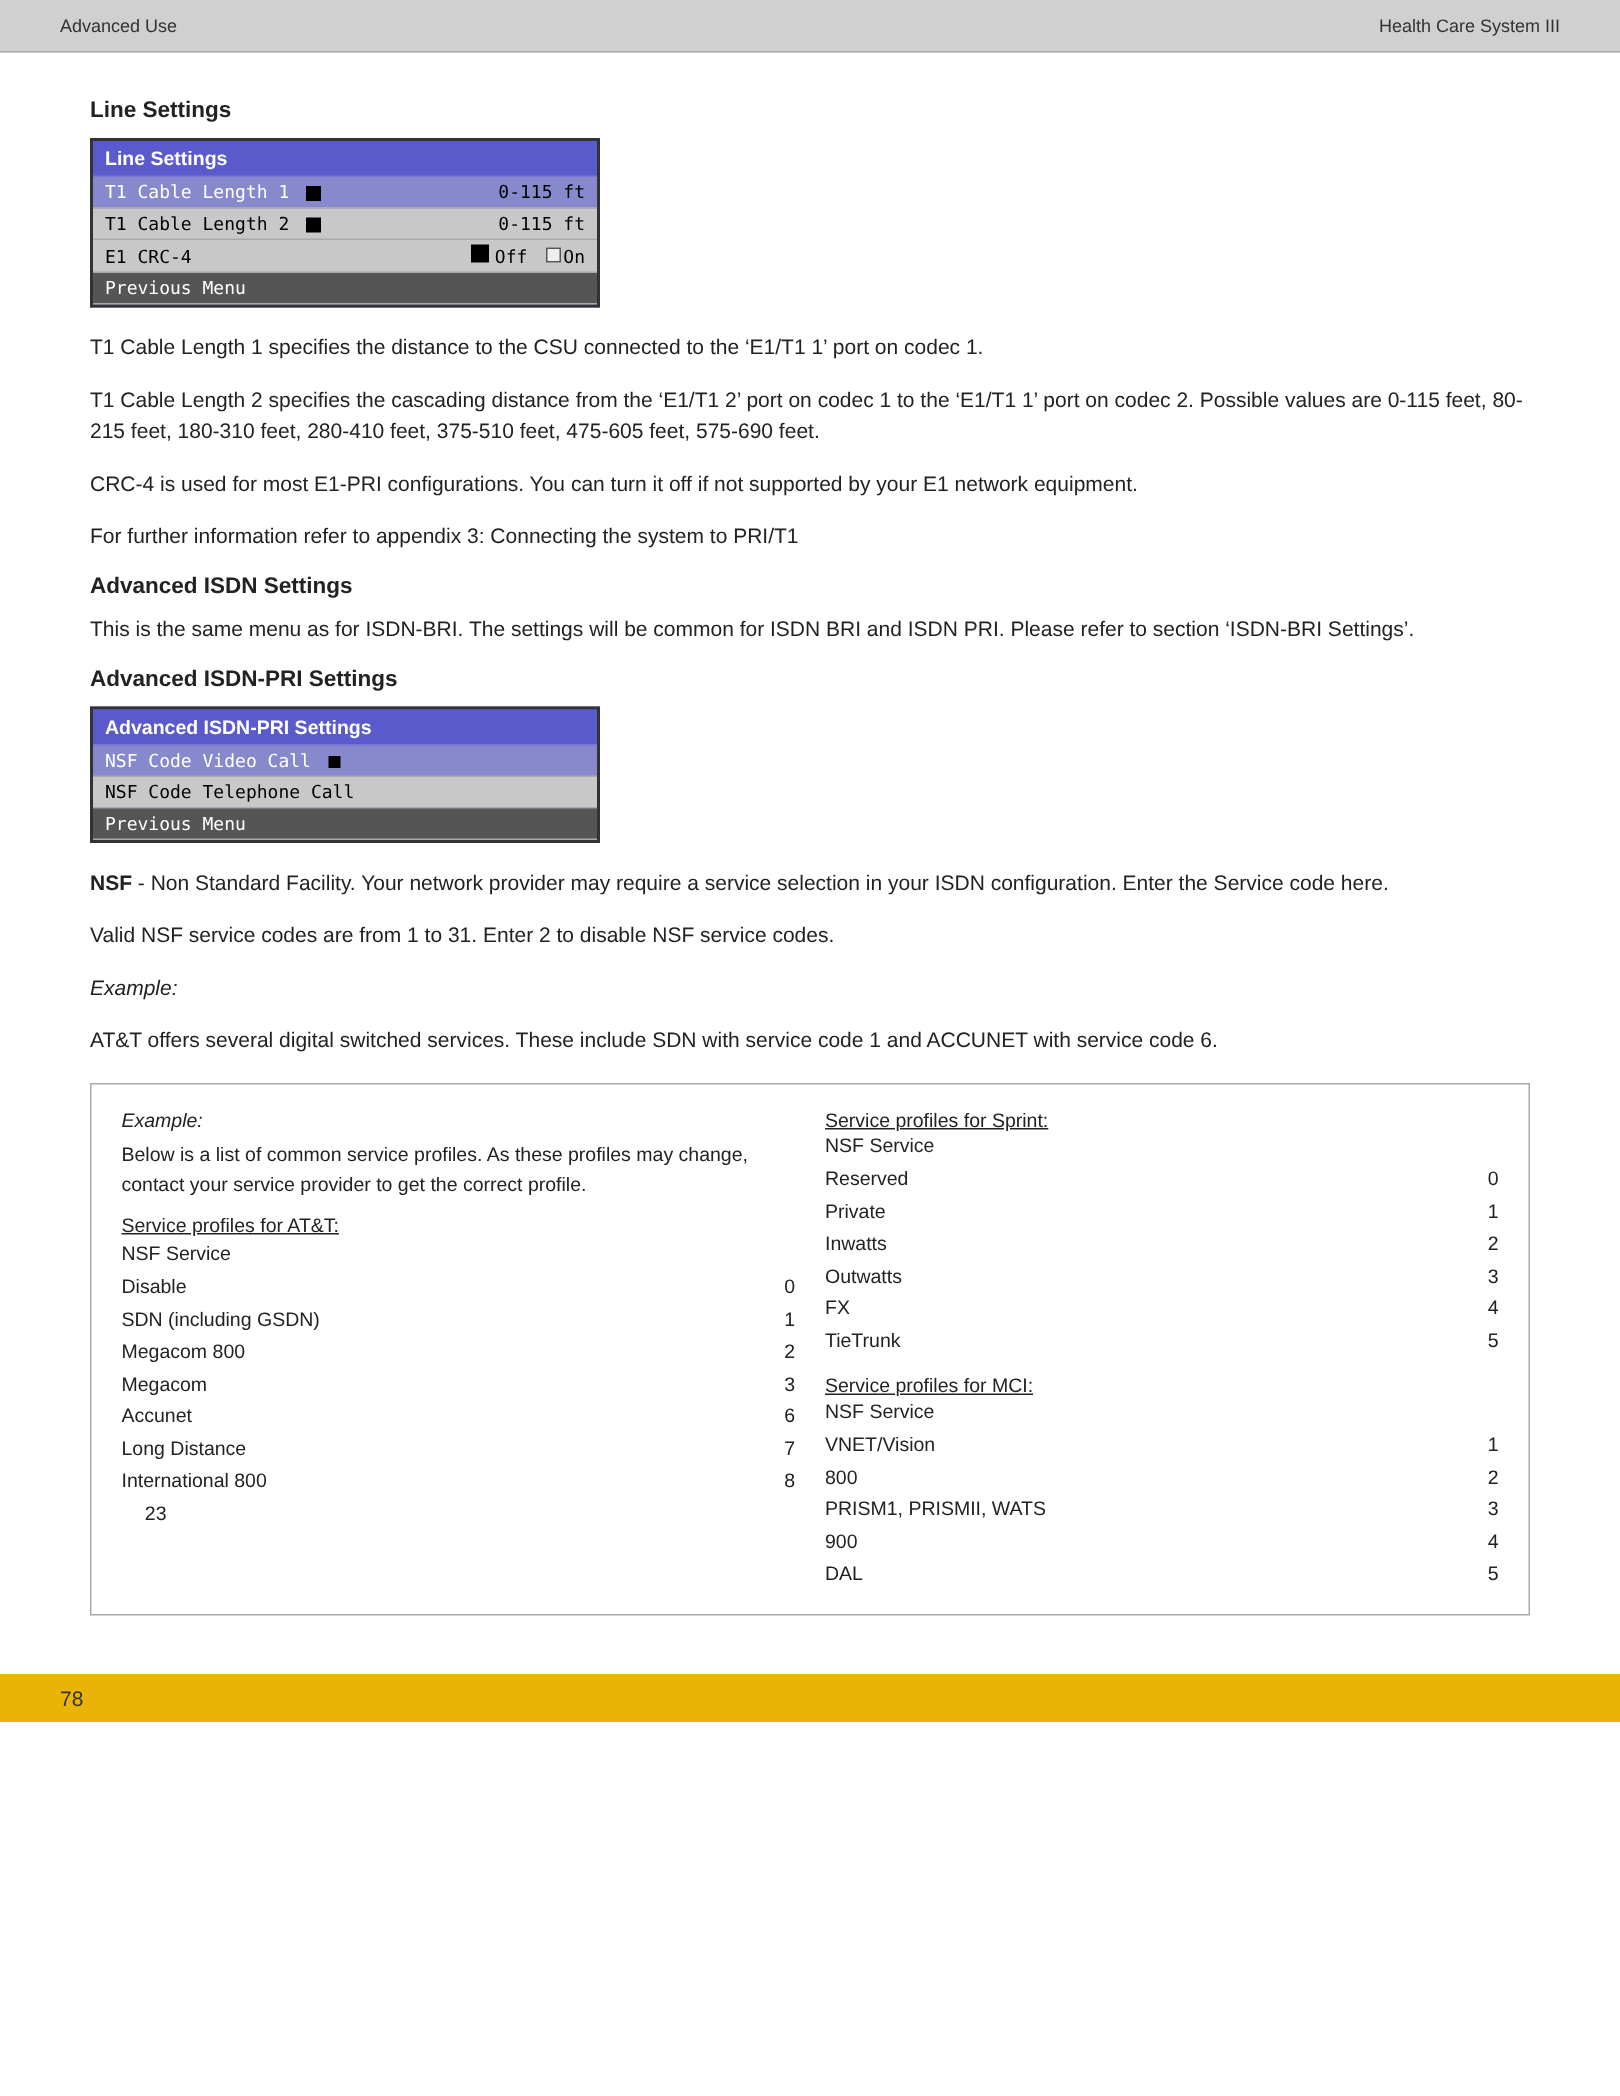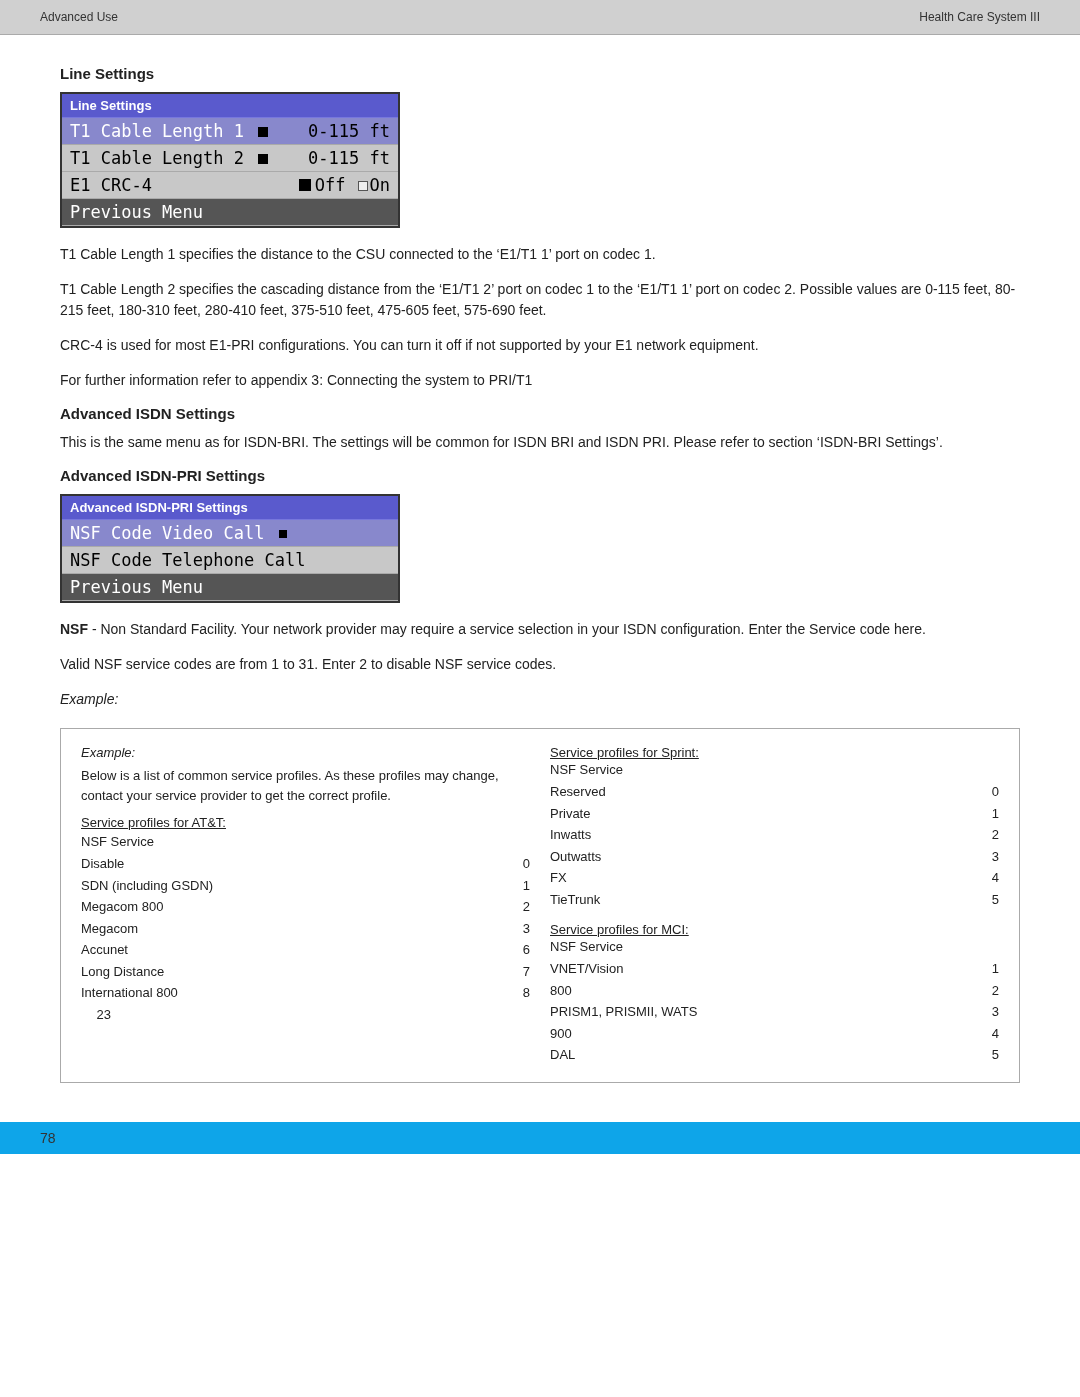--- a/index.html
+++ b/index.html
@@ -54,21 +54,21 @@
     }
 
     .menu-box .menu-row {
       background: #c8c8c8;
       color: #000;
       padding: 3px 8px;
       display: flex;
       align-items: center;
       border-bottom: 1px solid #aaa;
       font-family: monospace;
-      font-size: 17px;
+      font-size: 12px;
     }
 
     .menu-box .menu-row.selected {
       background: #8888cc;
       color: #fff;
     }
 
     .menu-box .menu-row .row-label {
       flex: 1;
     }
@@ -153,21 +153,21 @@
     .service-item .svc-name {
       flex: 1;
     }
 
     .service-item .svc-num {
       width: 30px;
       text-align: right;
     }
 
     .page-footer {
-      background: #0ea5e9;
+      background: #eab308;
       padding: 8px 40px;
       font-size: 14px;
       color: #333;
       position: relative;
       margin-top: auto;
     }
 
     .menu-icon-block {
       display: inline-block;
       width: 10px;
@@ -255,20 +255,21 @@
     </div>
 
     <p class="para">
       <span class="bold">NSF</span>
       <span> - Non Standard Facility. Your network provider may require a service selection in your ISDN configuration. Enter the Service code here.</span>
     </p>
     <p class="para">Valid NSF service codes are from 1 to 31. Enter 2 to disable NSF service codes.</p>
   </div>
 
   <p class="para italic">Example:</p>
+  <p class="para">AT&amp;T offers several digital switched services. These include SDN with service code 1 and ACCUNET with service code 6.</p>
 
   <div class="example-box">
     <div class="col-left">
       <p class="example-italic">Example:</p>
       <p class="example-para">Below is a list of common service profiles. As these profiles may change, contact your service provider to get the correct profile.</p>
       <p style="margin-bottom:4px;">
         <span class="underline">Service profiles for AT&amp;T:</span>
       </p>
       <p style="margin-bottom:2px;">NSF Service</p>
       <div class="service-list" id="att-list">

